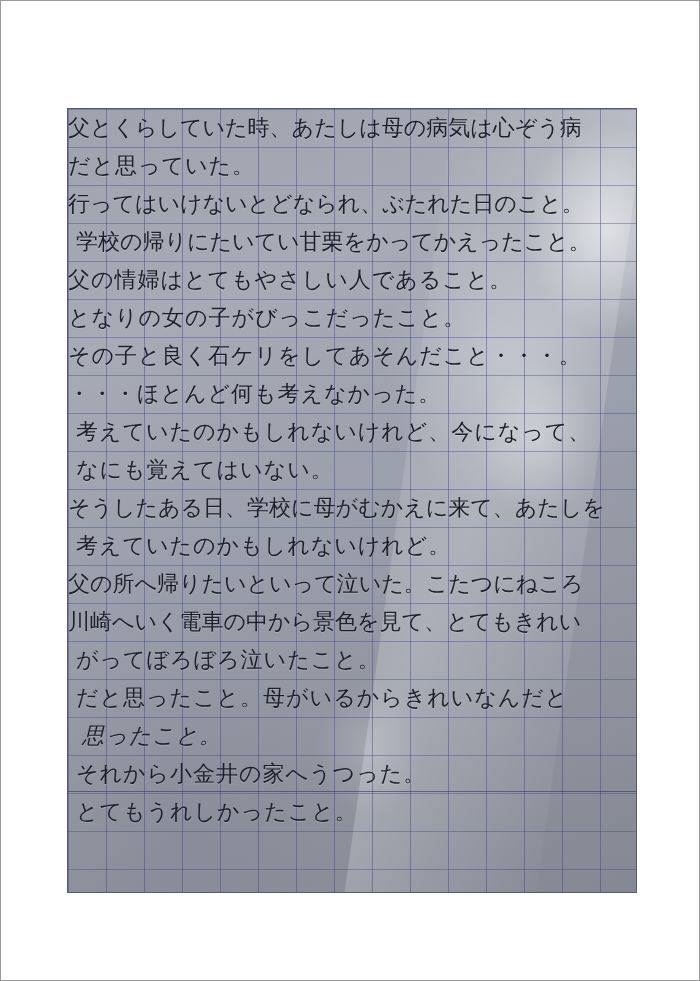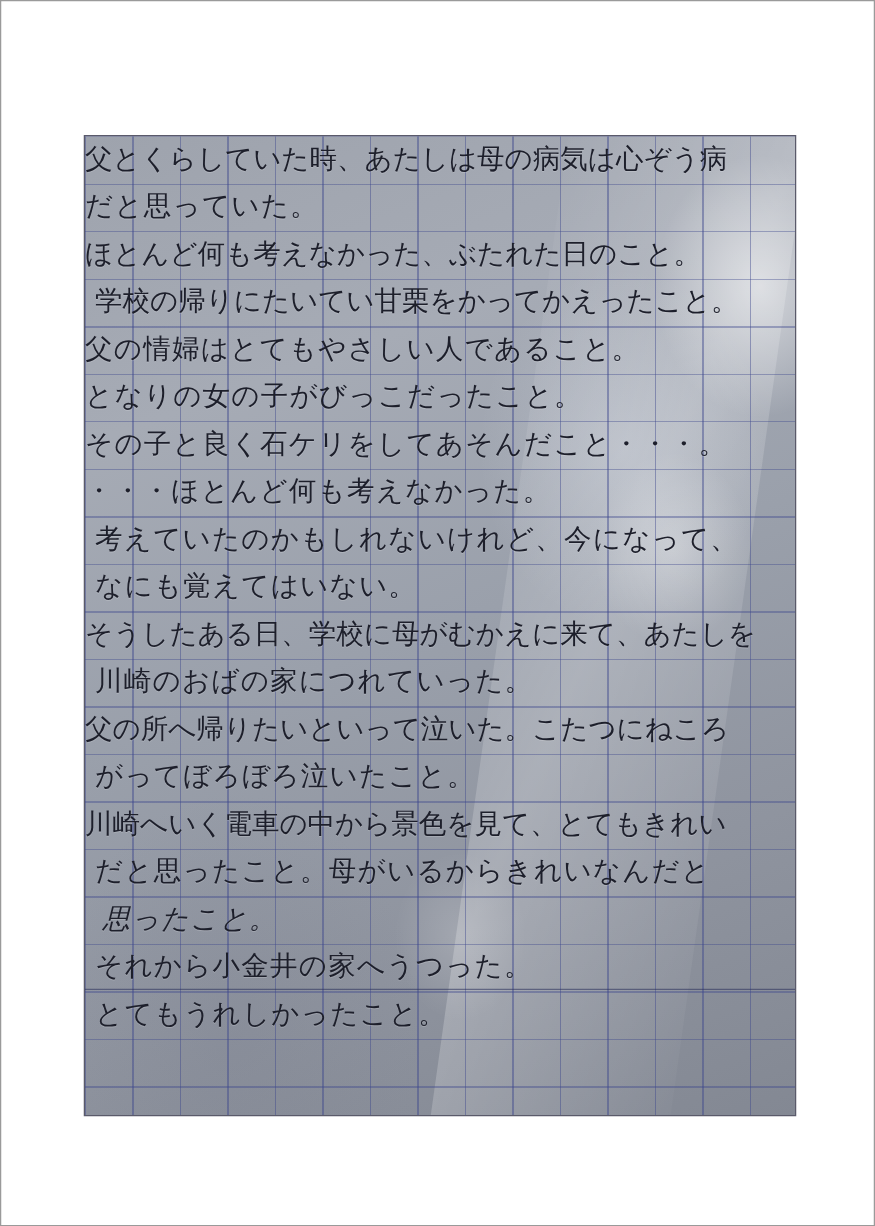--- a/index.html
+++ b/index.html
@@ -95,33 +95,33 @@
 </head>
 <body>
 
 <div id="page">
   <div id="sheet">
     <div id="grid"></div>
 
     <div id="lines">
       <div class="line tight">父とくらしていた時、あたしは母の病気は心ぞう病</div>
       <div class="line">だと思っていた。</div>
-      <div class="line tight">ほとんど何も考えなかった、ぶたれた日のこと。</div>
+      <div class="line tight">行ってはいけないとどなられ、ぶたれた日のこと。</div>
       <div class="line indent tight">学校の帰りにたいてい甘栗をかってかえったこと。</div>
       <div class="line">父の情婦はとてもやさしい人であること。</div>
       <div class="line">となりの女の子がびっこだったこと。</div>
       <div class="line">その子と良く石ケリをしてあそんだこと・・・。</div>
       <div class="line">・・・ほとんど何も考えなかった。</div>
       <div class="line indent">考えていたのかもしれないけれど、今になって、</div>
       <div class="line indent">なにも覚えてはいない。</div>
       <div class="line tight">そうしたある日、学校に母がむかえに来て、あたしを</div>
-      <div class="line indent">川崎のおばの家につれていった。</div>
+      <div class="line indent">考えていたのかもしれないけれど。</div>
       <div class="line tight">父の所へ帰りたいといって泣いた。こたつにねころ</div>
+      <div class="line tight">川崎へいく電車の中から景色を見て、とてもきれい</div>
       <div class="line indent">がってぼろぼろ泣いたこと。</div>
-      <div class="line tight">川崎へいく電車の中から景色を見て、とてもきれい</div>
       <div class="line indent">だと思ったこと。母がいるからきれいなんだと</div>
       <div class="line indent2">思ったこと。</div>
       <div class="line indent">それから小金井の家へうつった。</div>
       <div class="line indent">とてもうれしかったこと。</div>
     </div>
 
     <div id="sheet-bottom-edge"></div>
   </div>
 </div>
 

